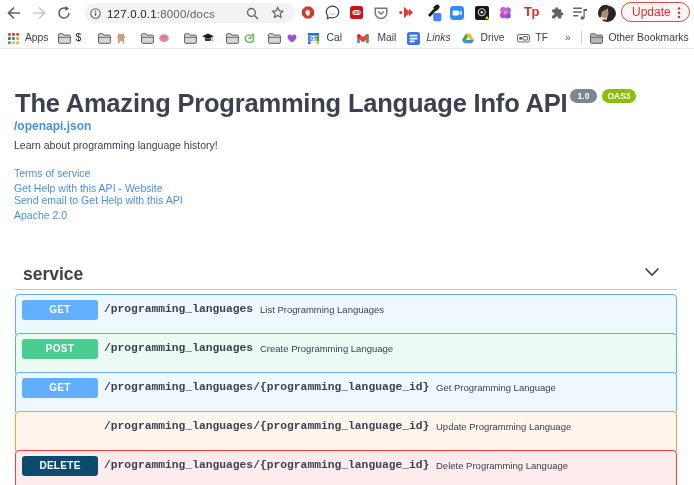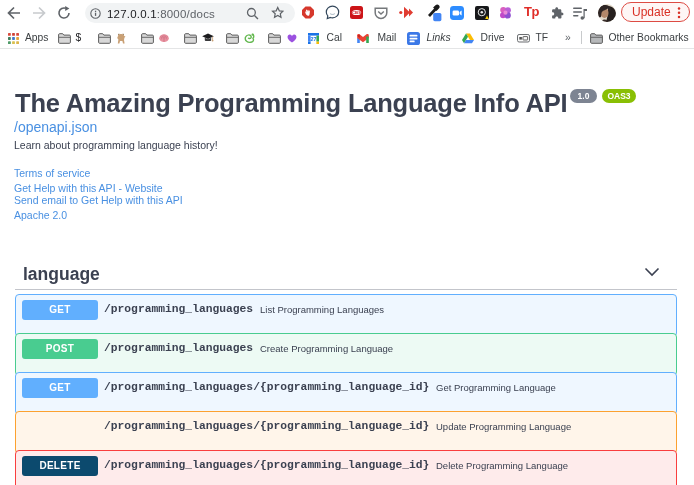--- a/index.html
+++ b/index.html
@@ -14,21 +14,21 @@
 #updatebtn { position:absolute; left:621px; top:2px; width:69px; height:20px; border:1.5px solid #dd4b43; border-radius:10px; background:#fef6f5; }
 #updatebtn .txt { position:absolute; left:10px; top:0; height:17px; line-height:18px; font-size:12px; color:#d93025; }
 
 #bmbar { position:absolute; left:0; top:26px; width:694px; height:22.5px; background:#fff; border-bottom:1px solid #e4e5e6; }
 .bmlabel { position:absolute; top:0; height:23px; line-height:24px; font-size:10.3px; color:#3c4043; white-space:nowrap; }
 
 #apptitle { position:absolute; left:15px; top:88.5px; font-size:25.5px; font-weight:bold; color:#3b4151; letter-spacing:-0.2px; }
 .badge { position:absolute; height:14px; border-radius:7px; color:#fff; font-size:8.5px; font-weight:bold; text-align:center; line-height:14.5px; }
 #badge-ver { left:570px; top:89px; width:27px; background:#7d8492; }
 #badge-oas { left:602px; top:89px; width:34px; background:#89bf04; }
-#openapilink { position:absolute; left:14px; top:119px; font-size:14px; color:#4990e2; }
+#openapilink { position:absolute; left:14px; top:119px; font-size:12px; color:#4990e2;font-weight:bold; }
 #desc { position:absolute; left:14px; top:139px; font-size:10.5px; color:#3b4151; }
 .pglink { position:absolute; left:14px; font-size:10.5px; color:#4990e2; }
 #sechead { position:absolute; left:15px; top:254px; width:662px; height:36px; border-bottom:1px solid #c3c5cb; }
 #sechead .t { position:absolute; left:8px; top:9.5px; font-size:17.5px; font-weight:bold; color:#3b4151; }
 
 .op { position:absolute; left:15px; width:662px; height:43px; border-radius:4px; border:1px solid; }
 .op .m { position:absolute; left:6px; top:4.5px; width:76px; height:20px; border-radius:3px; color:#fff; font-weight:bold; font-size:10px; text-align:center; line-height:20.5px; letter-spacing:0.3px; }
 .op .p { position:absolute; left:88px; top:0; height:29px; line-height:29.5px; font-family:"Liberation Mono", monospace; font-weight:bold; font-size:11.3px; color:#3b4151; white-space:nowrap; }
 .op .d { position:absolute; top:0; height:29px; line-height:30px; font-size:9.5px; color:#3b4151; white-space:nowrap; }
 .op-get { background:#eff7ff; border-color:#61affe; }
@@ -286,21 +286,21 @@
   <div id="apptitle">The Amazing Programming Language Info API</div>
   <div class="badge" id="badge-ver">1.0</div>
   <div class="badge" id="badge-oas">OAS3</div>
   <div id="openapilink">/openapi.json</div>
   <div id="desc">Learn about programming language history!</div>
   <div class="pglink" style="top:167px;">Terms of service</div>
   <div class="pglink" style="top:194px;">Send email to Get Help with this API</div>
   <div class="pglink" style="top:182px;">Get Help with this API - Website</div>
   <div class="pglink" style="top:209px;">Apache 2.0</div>
   <div id="sechead">
-    <div class="t">language</div>
+    <div class="t">service</div>
     <svg class="abs" style="left:629px; top:13px;" width="16" height="10" viewBox="0 0 16 10">
         <path d="M1.5 1.5 L8 8 L14.5 1.5" fill="none" stroke="#3b4151" stroke-width="1.6"></path>
       </svg>
   </div>
   <div class="op op-get" style="top:294px;">
     <div class="m">GET</div>
       <div class="p">/programming_languages</div>
     <div class="d" style="left:244px;">List Programming Languages</div>
   </div>
   <div class="op op-post" style="top:333px;">

